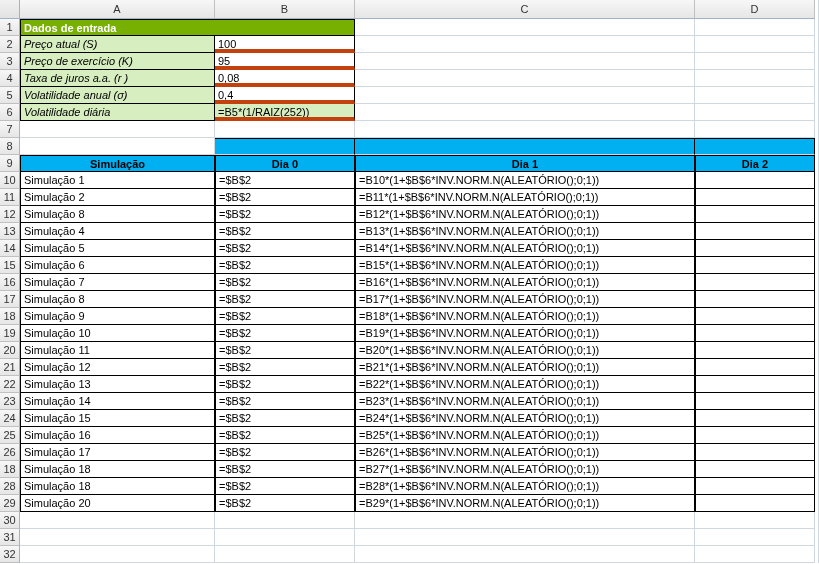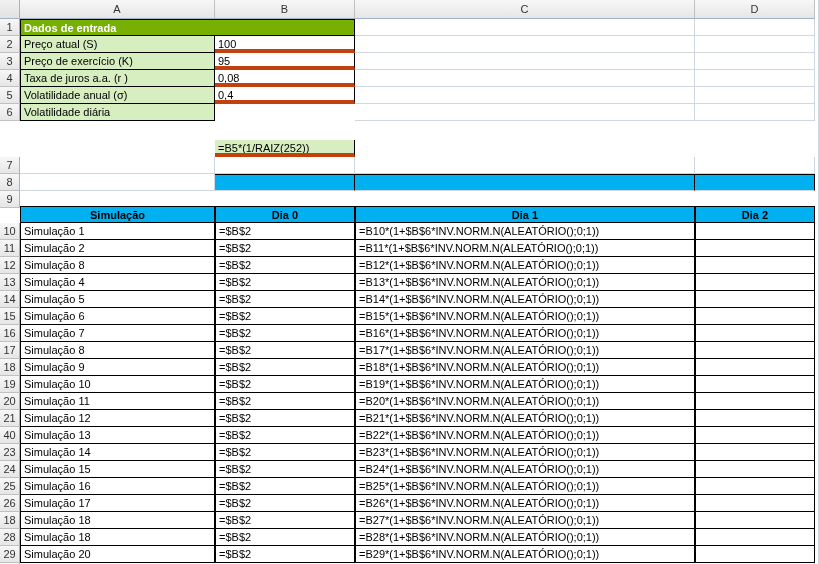--- a/index.html
+++ b/index.html
@@ -60,38 +60,37 @@
     text-align: left;
     border: 1px solid #000;
     border-bottom: 1px solid #000;
   }
   .dados-label {
     background: #d7eec0;
     border-left: 1px solid #000;
     border-right: 1px solid #000;
     border-bottom: 1px solid #000;
     color: #000;
+    font-style: italic;
   }
   .dados-value {
     background: #fff;
     border-right: 1px solid #000;
     border-bottom: 4px solid #c2410c;
     color: #000;
   }
   .dados-value.formula {
     background: #d7eec0;
-    margin-top: 36px;
   }
   .sim-header {
     background: #00b0f0;
     border: 1px solid #000;
     text-align: center;
     font-weight: bold;
     color: #000;
-    margin-top: 15px;
   }
   .sim-topcell {
     background: #00b0f0;
     border-top: 1px solid #000;
     border-right: 1px solid #000;
   }
   .sim-cell {
     border-left: 1px solid #000;
     border-right: 1px solid #000;
     border-bottom: 1px solid #000;
@@ -206,21 +205,21 @@
     <div class="rowhdr">20</div>
     <div class="cell sim-cell">Simulação 11</div>
     <div class="cell sim-cell">=$B$2</div>
     <div class="cell sim-cell">=B20*(1+$B$6*INV.NORM.N(ALEATÓRIO();0;1))</div>
     <div class="cell sim-cell"></div>
     <div class="rowhdr">21</div>
     <div class="cell sim-cell">Simulação 12</div>
     <div class="cell sim-cell">=$B$2</div>
     <div class="cell sim-cell">=B21*(1+$B$6*INV.NORM.N(ALEATÓRIO();0;1))</div>
     <div class="cell sim-cell"></div>
-    <div class="rowhdr">40</div>
+    <div class="rowhdr">22</div>
     <div class="cell sim-cell">Simulação 13</div>
     <div class="cell sim-cell">=$B$2</div>
     <div class="cell sim-cell">=B22*(1+$B$6*INV.NORM.N(ALEATÓRIO();0;1))</div>
     <div class="cell sim-cell"></div>
     <div class="rowhdr">23</div>
     <div class="cell sim-cell">Simulação 14</div>
     <div class="cell sim-cell">=$B$2</div>
     <div class="cell sim-cell">=B23*(1+$B$6*INV.NORM.N(ALEATÓRIO();0;1))</div>
     <div class="cell sim-cell"></div>
     <div class="rowhdr">24</div>

